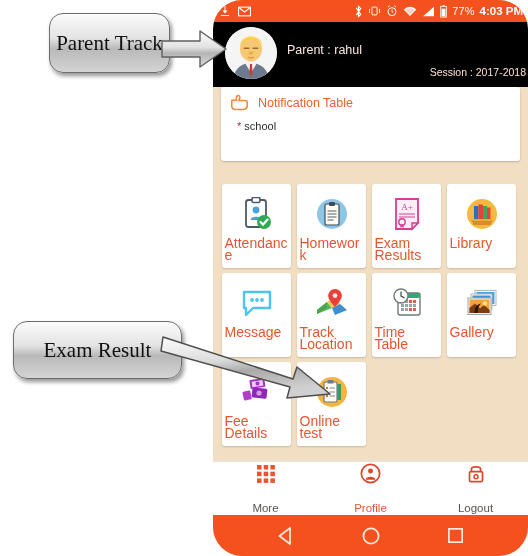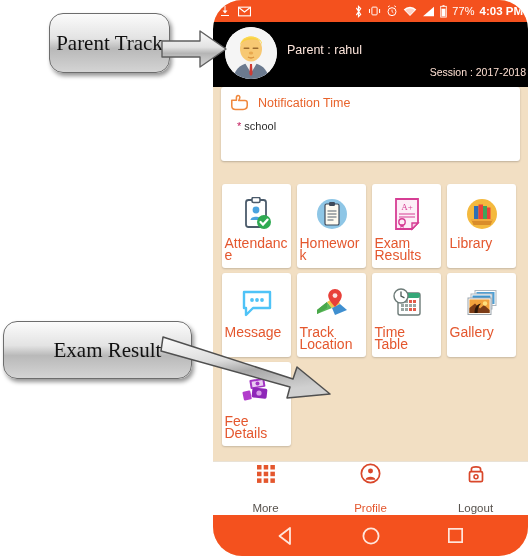--- a/index.html
+++ b/index.html
@@ -208,26 +208,25 @@
   }
   #callout-parent {
     left: 49px;
     top: 13px;
     width: 119px;
     height: 58px;
     font-size: 21px;
     line-height: 25px;
   }
   #callout-exam {
-    left: 3px;
+    left: 13px;
     top: 321px;
     width: 167px;
     height: 56px;
     font-size: 21px;
-    padding-left: 20px;
   }
   .arrow-svg { position: absolute; pointer-events: none; }
   #arrow1 { left: 160px; top: 27px; }
   #arrow2 { left: 160px; top: 332px; }
 </style>
 </head>
 <body>
 
 <div id="phone">
 
@@ -291,21 +290,21 @@
     </div>
     <div id="parent-name">Parent : rahul</div>
     <div id="session">Session : 2017-2018</div>
   </div>
 
   <div id="notif-card">
     <div id="notif-head">
       <svg width="19" height="17" viewBox="0 0 24 22">
         <path d="M2 8 L8 8 L8 4.5 C8 2.5 10 1.2 11.6 2.4 C12.6 3.2 12.6 5 12 6.4 L11 8.4 L19 8.4 C21 8.4 22 9.6 22 11.2 L22 15 C22 18 19.6 20 16.6 20 L7 20 C4 20 2 18 2 15.6 Z" fill="none" stroke="#f0883d" stroke-width="2" stroke-linejoin="round"></path>
       </svg>
-      <span id="notif-title">Notification Time</span>
+      <span id="notif-title">Notification Table</span>
     </div>
     <div id="notif-body">
       <span class="star">*</span>
       <span>school</span>
     </div>
   </div>
 
   <div id="grid">
 
     <div class="tile">
@@ -449,20 +448,41 @@
           <rect x="11" y="3" width="11" height="5.5" transform="rotate(-9 16 6)" fill="#e9cdf2"></rect>
           <circle cx="16.5" cy="5.6" r="2" fill="#a334c4"></circle>
           <rect x="11" y="10" width="15" height="10" rx="1.6" transform="rotate(6 18 15)" fill="#8e26b8"></rect>
           <rect x="2" y="13" width="8" height="9" rx="1.2" transform="rotate(-12 6 17)" fill="#b23ccc"></rect>
           <circle cx="18" cy="15" r="2.6" fill="#d79ae8"></circle>
         </svg>
       </div>
       <div class="tile-label">Fee Details</div>
     </div>
 
+    <div class="tile">
+      <div class="tile-icon">
+        <svg width="32" height="32" viewBox="0 0 32 32">
+          <circle cx="16" cy="16" r="15" fill="#f3b63c"></circle>
+          <rect x="21.5" y="8" width="3.5" height="16" fill="#3a9a5c"></rect>
+          <rect x="8" y="6" width="13" height="20" rx="1.6" fill="#fdfbf3" stroke="#6f7a86" stroke-width="1.2"></rect>
+          <rect x="11.5" y="4" width="6" height="3.6" rx="1.2" fill="#6f7a86"></rect>
+          <g fill="#e06a3a">
+            <rect x="10" y="11" width="2" height="2"></rect>
+            <rect x="10" y="15" width="2" height="2"></rect>
+            <rect x="10" y="19" width="2" height="2"></rect>
+          </g>
+          <g stroke="#8c98a4" stroke-width="1.1">
+            <line x1="13.5" y1="12" x2="19" y2="12"></line>
+            <line x1="13.5" y1="16" x2="19" y2="16"></line>
+            <line x1="13.5" y1="20" x2="19" y2="20"></line>
+          </g>
+        </svg>
+      </div>
+      <div class="tile-label">Online test</div>
+    </div>
 
   </div>
 
   <div id="bottomnav">
     <div class="nav-item">
       <svg width="20" height="20" viewBox="0 0 20 20">
         <g fill="#e4572e">
           <rect x="1" y="1" width="4.5" height="4.5"></rect>
             <rect x="7.7" y="1" width="4.5" height="4.5"></rect>
             <rect x="14.4" y="1" width="4.5" height="4.5"></rect>

